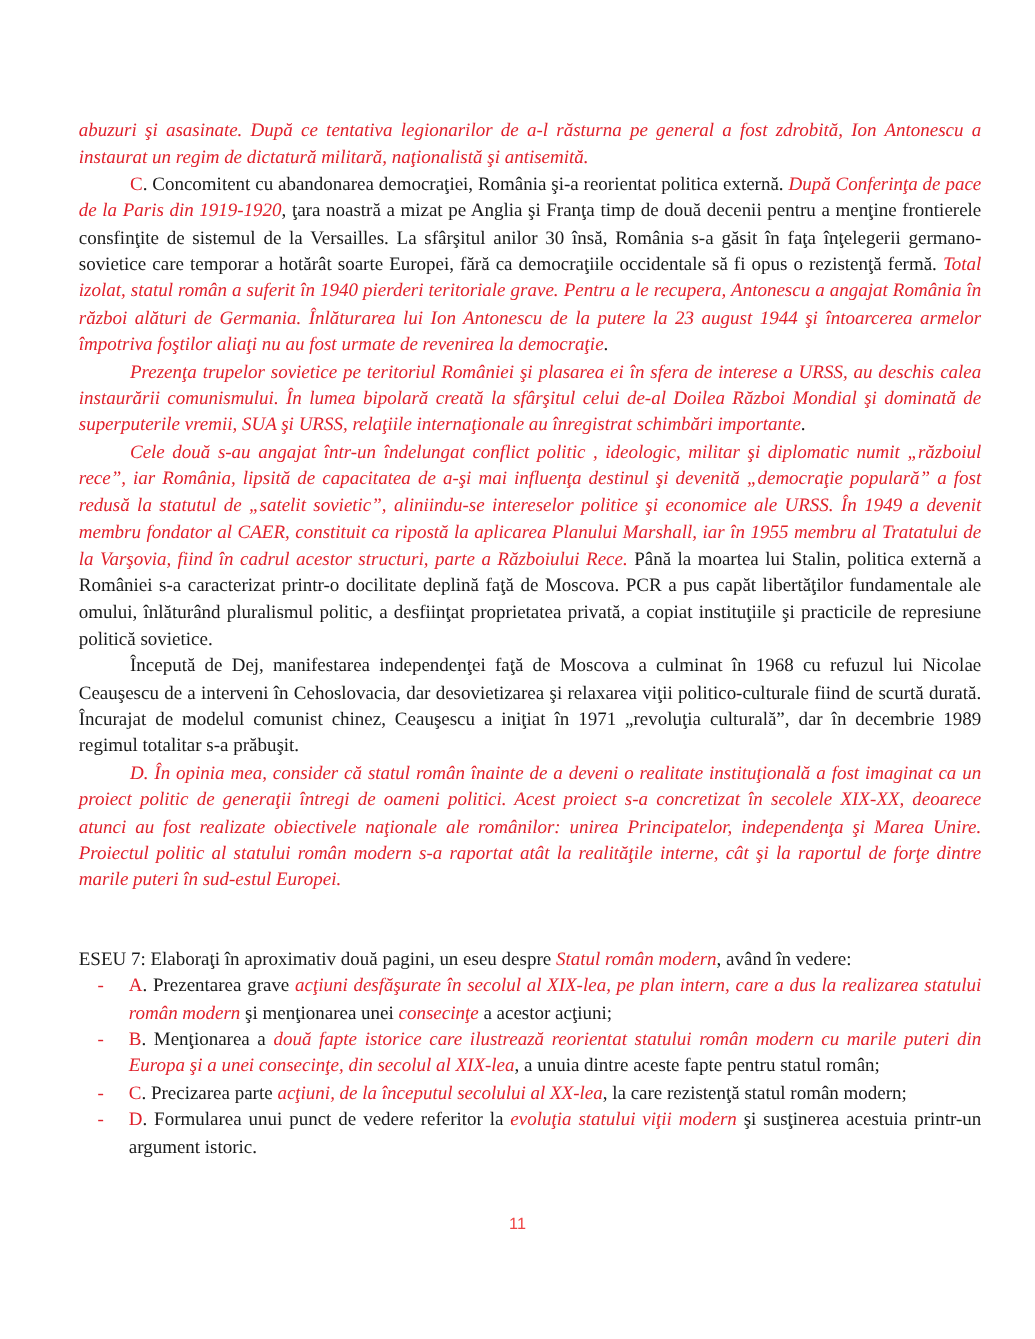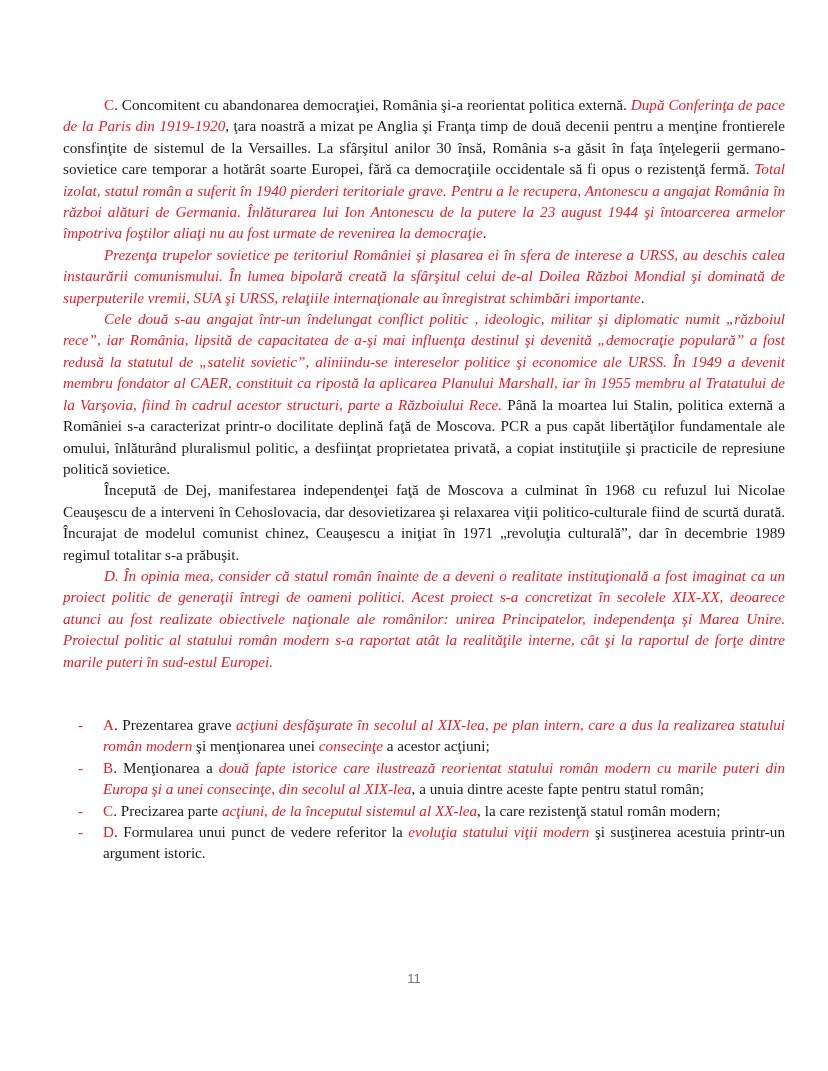--- a/index.html
+++ b/index.html
@@ -12,36 +12,38 @@
   .p { margin: 0; }
   .indent { text-indent: 41px; }
   .red { color: #e0202a; }
   .it { font-style: italic; }
   .gap { height: 42px; }
   ul.tasks { list-style: none; margin: 0; padding: 0; }
   ul.tasks li { position: relative; padding-left: 40px; }
   ul.tasks li .dash { position: absolute; left: 15px; top: 0; color: #e0202a; }
   .pagenum {
     position: absolute; top: 971px; left: 0; width: 828px; text-align: center;
-    font-family: "Liberation Sans", sans-serif; font-size: 13px; color: #737373;
+    font-family: "Liberation Sans", sans-serif; font-size: 13px; color: #ef4444;
   }
 </style>
 </head>
 <body>
 
 <div class="page">
   <div id="paragraphs">
+      <p class="p"><span class="red it">abuzuri şi asasinate. După ce tentativa legionarilor de a-l răsturna pe general a fost zdrobită, Ion Antonescu a instaurat un regim de dictatură militară, naţionalistă şi antisemită.</span></p>
       <p class="p indent"><span class="red">C</span><span>. Concomitent cu abandonarea democraţiei, România şi-a reorientat politica externă. </span><span class="red it">După Conferinţa de pace de la Paris din 1919-1920</span><span>, ţara noastră a mizat pe Anglia şi Franţa timp de două decenii pentru a menţine frontierele consfinţite de sistemul de la Versailles. La sfârşitul anilor 30 însă, România s-a găsit în faţa înţelegerii germano-sovietice care temporar a hotărât soarte Europei, fără ca democraţiile occidentale să fi opus o rezistenţă fermă. </span><span class="red it">Total izolat, statul român a suferit în 1940 pierderi teritoriale grave. Pentru a le recupera, Antonescu a angajat România în război alături de Germania. Înlăturarea lui Ion Antonescu de la putere la 23 august 1944 şi întoarcerea armelor împotriva foştilor aliaţi nu au fost urmate de revenirea la democraţie</span><span>.</span></p>
       <p class="p indent"><span class="red it">Prezenţa trupelor sovietice pe teritoriul României şi plasarea ei în sfera de interese a URSS, au deschis calea instaurării comunismului. În lumea bipolară creată la sfârşitul celui de-al Doilea Război Mondial şi dominată de superputerile vremii, SUA şi URSS, relaţiile internaţionale au înregistrat schimbări importante</span><span>.</span></p>
       <p class="p indent"><span class="red it">Cele două s-au angajat într-un îndelungat conflict politic , ideologic, militar şi diplomatic numit „războiul rece”, iar România, lipsită de capacitatea de a-şi mai influenţa destinul şi devenită „democraţie populară” a fost redusă la statutul de „satelit sovietic”, aliniindu-se intereselor politice şi economice ale URSS. În 1949 a devenit membru fondator al CAER, constituit ca ripostă la aplicarea Planului Marshall, iar în 1955 membru al Tratatului de la Varşovia, fiind în cadrul acestor structuri, parte a Războiului Rece.</span><span> Până la moartea lui Stalin, politica externă a României s-a caracterizat printr-o docilitate deplină faţă de Moscova. PCR a pus capăt libertăţilor fundamentale ale omului, înlăturând pluralismul politic, a desfiinţat proprietatea privată, a copiat instituţiile şi practicile de represiune politică sovietice.</span></p>
       <p class="p indent"><span>Începută de Dej, manifestarea independenţei faţă de Moscova a culminat în 1968 cu refuzul lui Nicolae Ceauşescu de a interveni în Cehoslovacia, dar desovietizarea şi relaxarea viţii politico-culturale fiind de scurtă durată. Încurajat de modelul comunist chinez, Ceauşescu a iniţiat în 1971 „revoluţia culturală”, dar în decembrie 1989 regimul totalitar s-a prăbuşit.</span></p>
       <p class="p indent"><span class="red it">D. În opinia mea, consider că statul român înainte de a deveni o realitate instituţională a fost imaginat ca un proiect politic de generaţii întregi de oameni politici. Acest proiect s-a concretizat în secolele XIX-XX, deoarece atunci au fost realizate obiectivele naţionale ale românilor: unirea Principatelor, independenţa şi Marea Unire. Proiectul politic al statului român modern s-a raportat atât la realităţile interne, cât şi la raportul de forţe dintre marile puteri în sud-estul Europei.</span></p>
     </div>
   <div class="gap"></div>
+  <p class="p" id="essay-intro"><span>ESEU 7: Elaboraţi în aproximativ două pagini, un eseu despre </span><span class="red it">Statul român modern</span><span>, având în vedere:</span></p>
   <ul class="tasks" id="essay-tasks">
       <li><span class="dash">-</span><span class="red">A</span><span>. Prezentarea grave </span><span class="red it">acţiuni desfăşurate în secolul al XIX-lea, pe plan intern, care a dus la realizarea statului român modern</span><span> şi menţionarea unei </span><span class="red it">consecinţe</span><span> a acestor acţiuni;</span></li>
       <li><span class="dash">-</span><span class="red">B</span><span>. Menţionarea a </span><span class="red it">două fapte istorice care ilustrează reorientat statului român modern cu marile puteri din Europa şi a unei consecinţe, din secolul al XIX-lea</span><span>, a unuia dintre aceste fapte pentru statul român;</span></li>
-      <li><span class="dash">-</span><span class="red">C</span><span>. Precizarea parte </span><span class="red it">acţiuni, de la începutul sistemul al XX-lea</span><span>, la care rezistenţă statul român modern;</span></li>
+      <li><span class="dash">-</span><span class="red">C</span><span>. Precizarea parte </span><span class="red it">acţiuni, de la începutul secolului al XX-lea</span><span>, la care rezistenţă statul român modern;</span></li>
       <li><span class="dash">-</span><span class="red">D</span><span>. Formularea unui punct de vedere referitor la </span><span class="red it">evoluţia statului viţii modern</span><span> şi susţinerea acestuia printr-un argument istoric.</span></li>
     </ul>
 </div>
 
 <div class="pagenum">11</div>
 
 </body></html>

